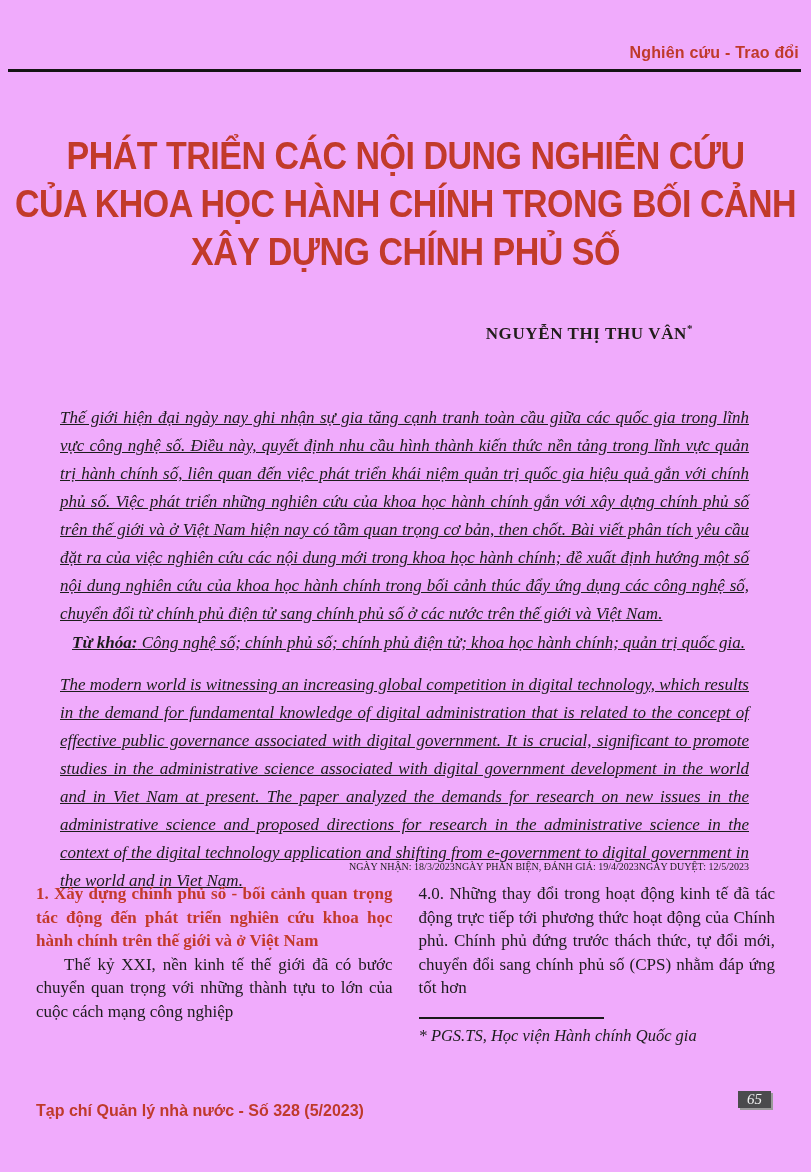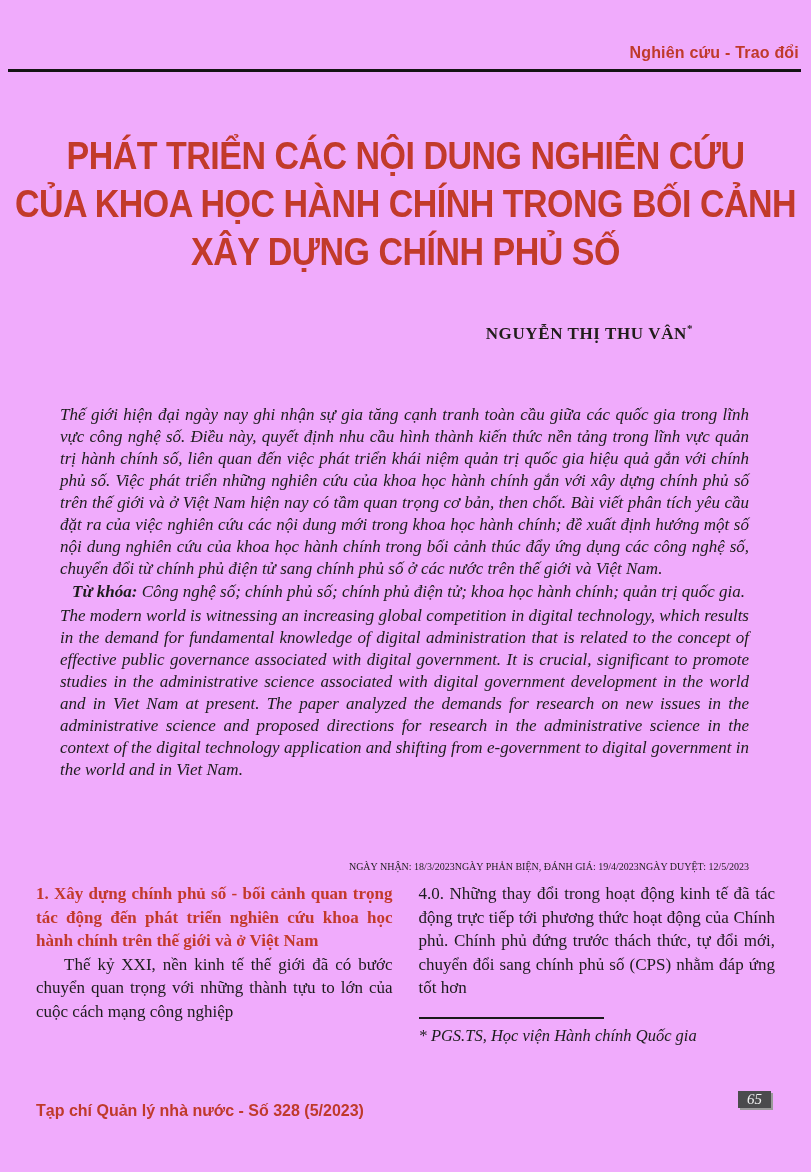--- a/index.html
+++ b/index.html
@@ -43,27 +43,27 @@
     position:absolute; top:322px; left:0; right:118px;
     text-align:right;
     font-weight:bold; font-size:17px; letter-spacing:0.6px;
     color:#201d1a;
   }
   .author-line sup { font-size:11px; vertical-align:super; }
   
   .abstract-area {
     position:absolute; top:404px; left:60px; right:62px;
     text-align:justify;
-    font-size:17px; line-height:22px;
+    font-size:17px; line-height:28px;text-decoration:underline;
   }
   .abstract-area p { font-style:italic; }
   .kw-line { font-style:italic; margin-top:1px; }
   .kw-label-bold { font-weight:bold; font-style:italic;margin-left:12px; }
   .kw-label-roman { font-weight:bold; font-style:normal; }
-  .en-abstract { margin-top:2px; }
+  .en-abstract { margin-top:14px; }
   
   .dates-row {
     position:absolute; top:861px; left:60px; right:62px;
     display:flex; justify-content:flex-end;
     font-size:10px; color:#222;
     white-space:nowrap;
   }
   
   .columns {
     position:absolute; top:882px; left:36px; right:36px;

